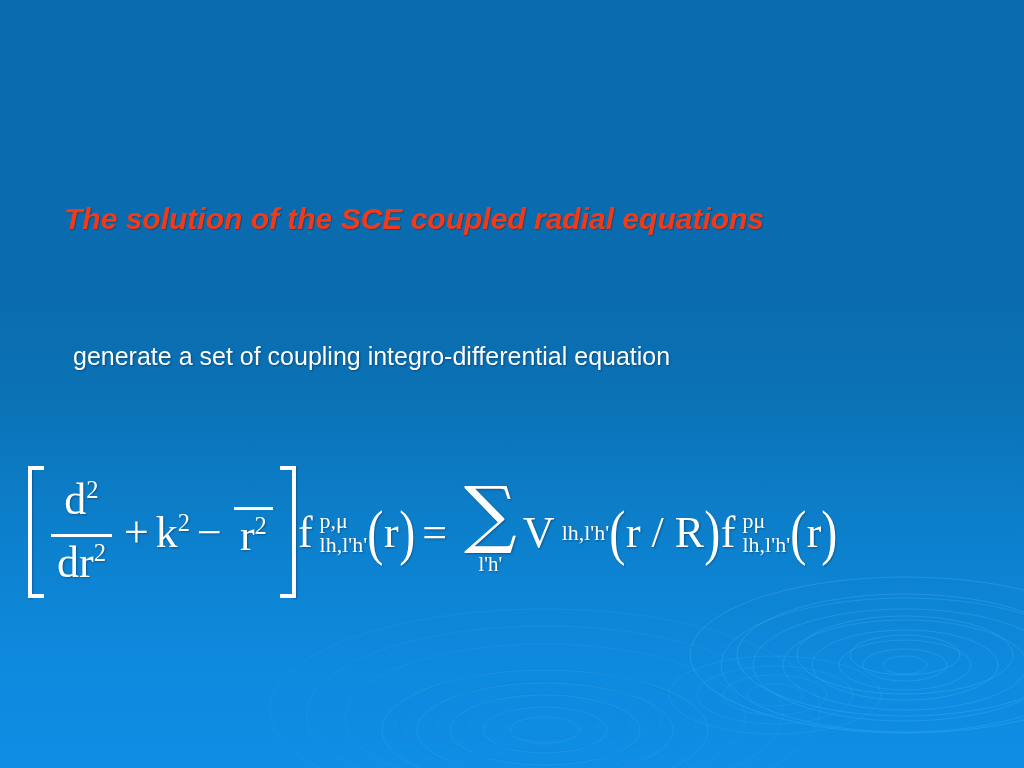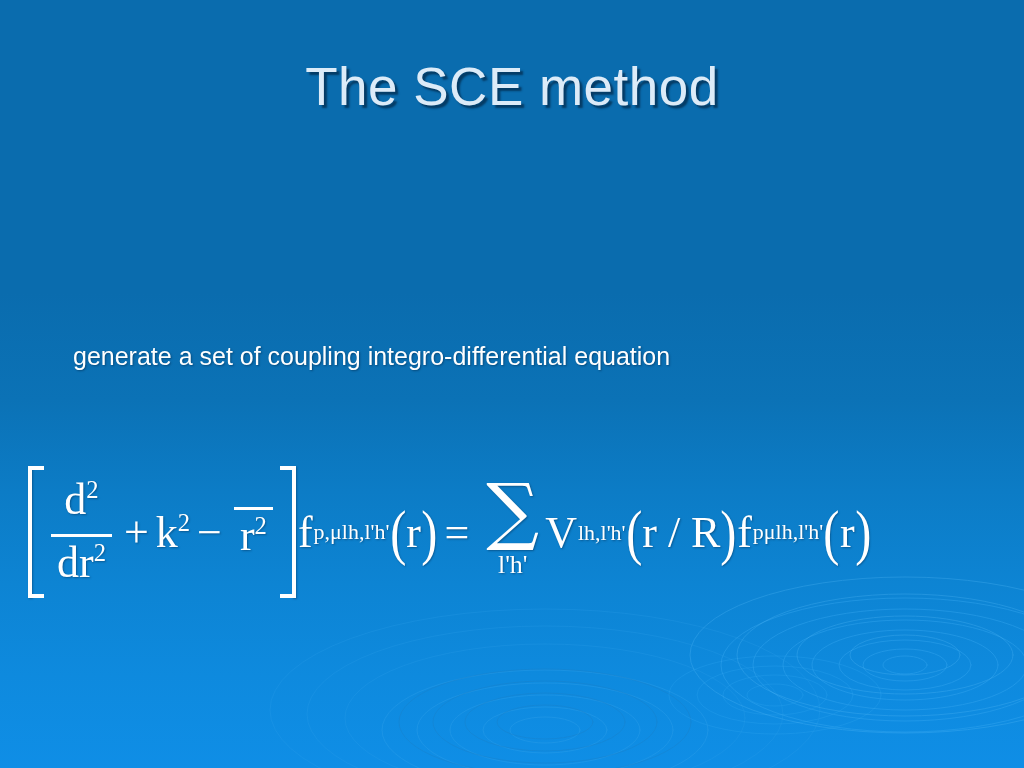--- a/index.html
+++ b/index.html
@@ -147,24 +147,25 @@
 
   
   .multiscript {
     display: inline-flex;
     align-items: center;
     vertical-align: middle;
   }
   .multiscript .base { font-size: 44px; }
   .multiscript .scripts {
     display: inline-flex;
+    flex-direction: column;
     align-items: flex-start;
     font-size: 22px;
     line-height: 1.04;
-    margin-left: 1px;
+    margin-left: 7px;
     position: relative;
     top: 1px;
     justify-content: flex-end;
   }
   .multiscript .scripts .sup { margin-bottom: 1px; }
 
   
   .paren {
     font-size: 62px;
     line-height: 0.78;
@@ -180,21 +181,21 @@
     flex-direction: column;
     align-items: center;
     vertical-align: middle;
     margin: 0 6px 0 10px;
   }
   .sum .sigma {
     font-size: 74px;
     line-height: 0.72;
     font-family: "DejaVu Serif", "Liberation Serif", serif;
   }
-  .sum .lim { font-size: 26px; margin-top: 12px; }
+  .sum .lim { font-size: 21px; margin-top: 12px; }
 
   .eqpart { display: inline-flex; align-items: center; }
 </style>
 </head>
 <body>
 
 <div id="slide">
 
   <svg id="ripples" viewBox="0 0 1024 768" preserveAspectRatio="none">
     <defs>
@@ -242,22 +243,22 @@
       </g>
       <g stroke="#53b8f6" opacity="0.30">
         <ellipse cx="905" cy="655" rx="55" ry="20"></ellipse>
         <ellipse cx="905" cy="655" rx="108" ry="39"></ellipse>
         <ellipse cx="905" cy="655" rx="168" ry="61"></ellipse>
         <ellipse cx="905" cy="655" rx="215" ry="78"></ellipse>
       </g>
     </g>
   </svg>
 
-  <div class="title">The SCE method</div>
-
+
+  <div class="redhead">The solution of the SCE coupled radial equations</div>
 
   <div class="bodytext">
     <span class="l2">generate a set of coupling integro-differential equation</span>
   </div>
 
   <div class="equation">
 
     <span class="bracket left">
         <i></i>
       </span>

